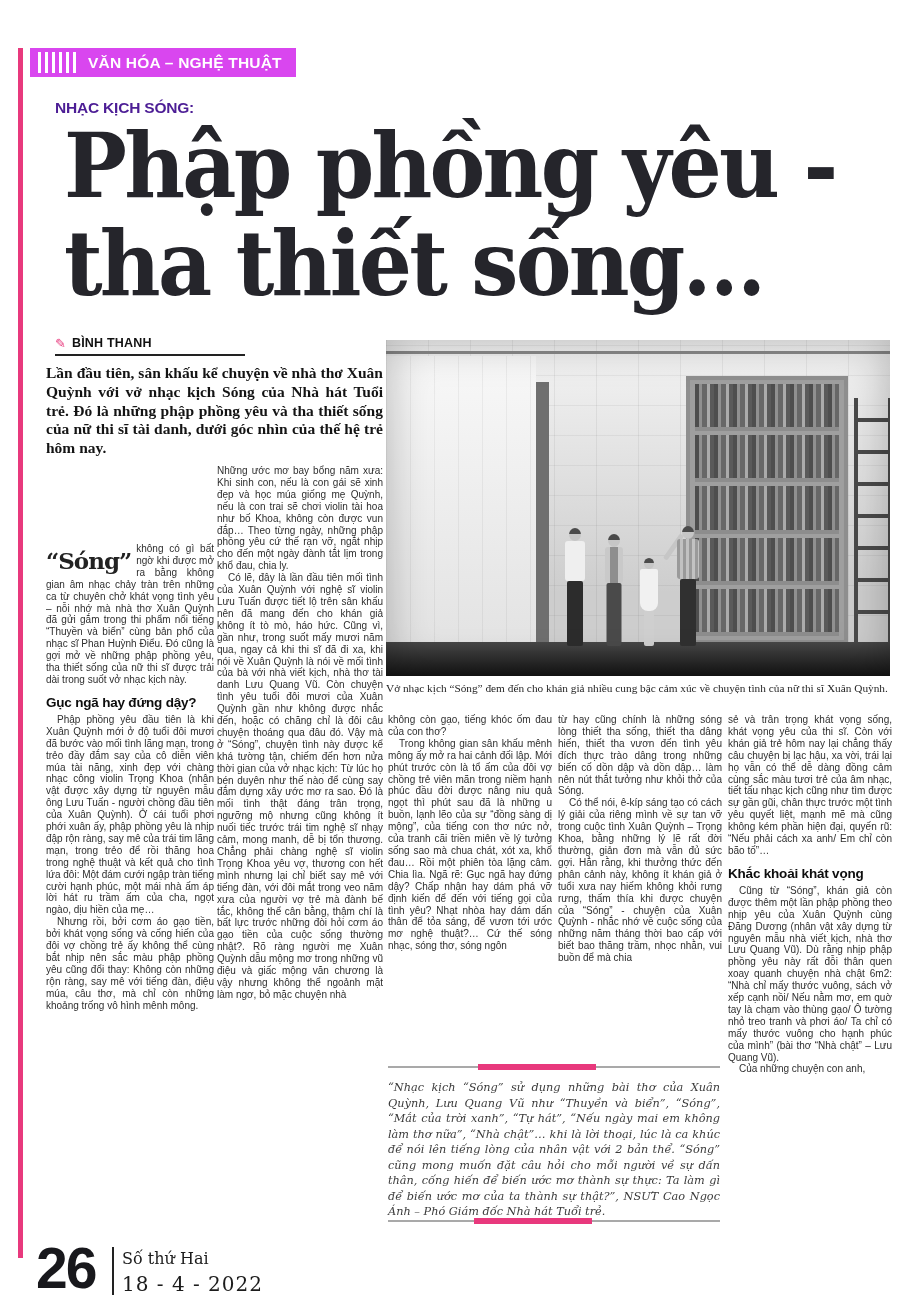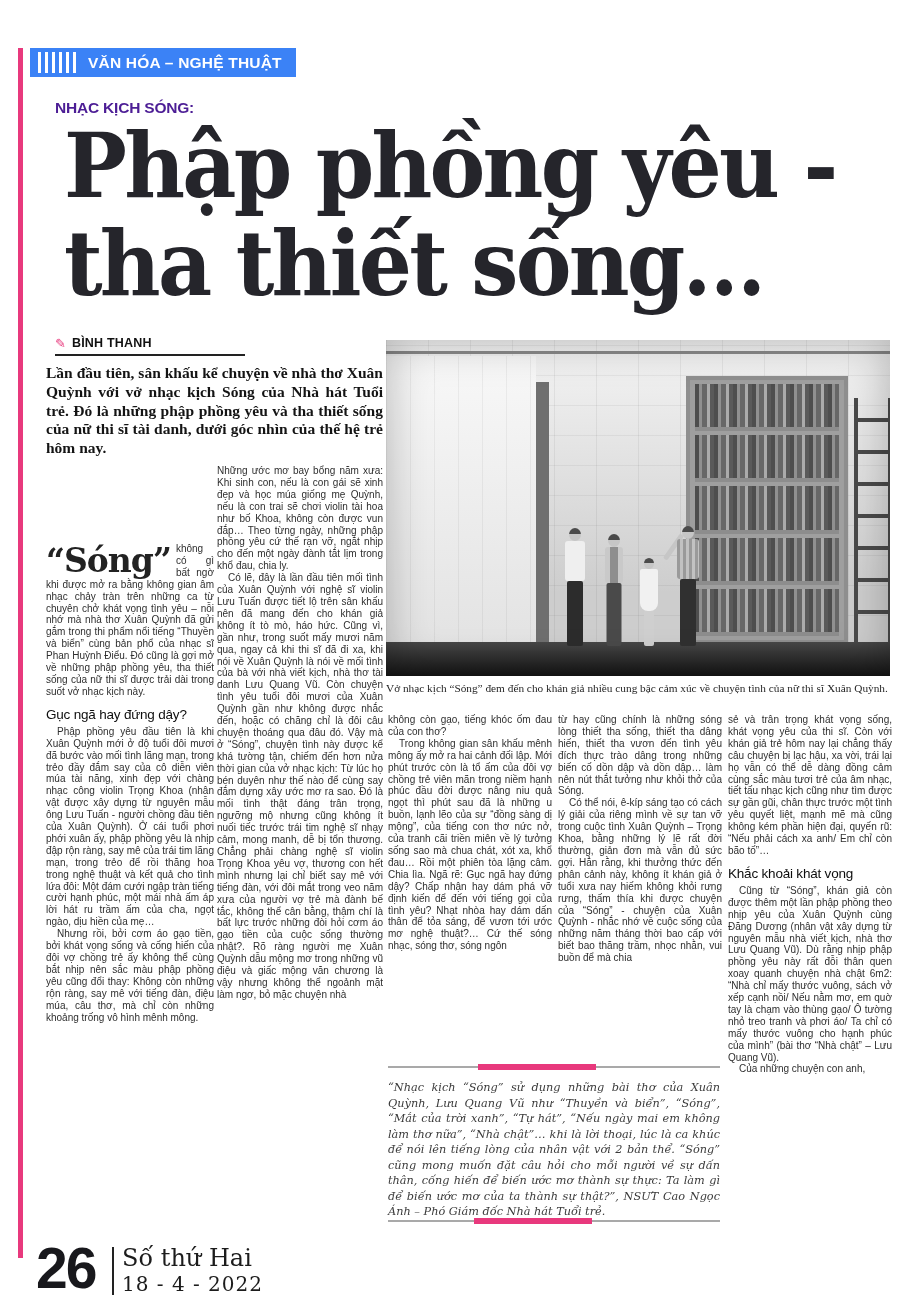--- a/index.html
+++ b/index.html
@@ -2,21 +2,21 @@
 <html><head>
 <meta charset="utf-8">
 <style>
   html,body{margin:0;padding:0;background:#888;}
   .page{position:relative;width:900px;height:1295px;background:#ffffff;overflow:hidden;
         font-family:"Liberation Sans",sans-serif;color:#262626;margin:0 auto;}
   .abs{position:absolute;}
 
   
   .stripe-left{left:18px;top:48px;width:5px;height:1210px;background:#e8397d;}
-  .banner{left:30px;top:48px;width:266px;height:29px;background:#3b82f6;display:flex;align-items:center;}
+  .banner{left:30px;top:48px;width:266px;height:29px;background:#d946ef;display:flex;align-items:center;}
   .banner-bars{width:40px;height:21px;margin-left:8px;
       background:repeating-linear-gradient(90deg,#ffffff 0 3px,transparent 3px 7px);}
   .banner-label{color:#fff;font-weight:bold;font-size:15.5px;letter-spacing:.2px;margin-left:10px;white-space:nowrap;}
 
   .kicker{left:55px;top:99px;font-size:15.5px;font-weight:900;color:#4c1d95;letter-spacing:-.2px;}
 
   .headline{left:48px;top:116px;width:800px;color:#25252b;
       font-family:"DejaVu Serif","Liberation Serif",serif;font-weight:900;
       font-size:90px;line-height:98px;letter-spacing:-3px;margin-left:16px;}
   .headline .hl{display:inline-block;transform:scaleX(.93);transform-origin:left center;white-space:nowrap;}
@@ -35,22 +35,22 @@
   .col{font-size:10px;line-height:11.9px;text-align:justify;color:#2e2e2e;overflow:hidden;}
   .col p{margin:0;}
   .col p.ind{text-indent:11px;}
   .col1{left:46px;top:543px;width:168px;height:695px;}
   .col2{left:217px;top:465px;width:166px;height:772px;}
   .col3{left:388px;top:714px;width:164px;height:336px;}
   .col4{left:558px;top:714px;width:164px;height:336px;}
   .col5{left:728px;top:714px;width:164px;height:524px;}
 
   .dropcap{float:left;font-family:"DejaVu Serif","Liberation Serif",serif;
-      font-weight:900;font-size:33px;line-height:34px;color:#222;margin:1px 5px 0 0;letter-spacing:-1px;}
-  .subhead{font-size:13.5px;font-weight:400;color:#0d0d0d;letter-spacing:-.2px;margin:9px 0 4px 0;line-height:15px;}
+      font-weight:900;font-size:23px;line-height:34px;color:#222;margin:1px 5px 0 0;letter-spacing:-1px;}
+  .subhead{font-size:13.5px;font-weight:700;color:#0d0d0d;letter-spacing:-.2px;margin:9px 0 4px 0;line-height:15px;}
 
   
   .photo{left:386px;top:340px;width:504px;height:336px;background:#e7e7e7;overflow:hidden;}
   .wall{position:absolute;inset:0;
       background:
         repeating-linear-gradient(90deg,rgba(0,0,0,.06) 0 1px,transparent 1px 42px),
         repeating-linear-gradient(0deg,rgba(0,0,0,.05) 0 1px,transparent 1px 30px),
         linear-gradient(180deg,#f4f4f4 0%,#e0e0e0 40%,#cdcdcd 75%);}
   .truss{position:absolute;left:0;top:11px;width:100%;height:3px;background:#8a8a8a;}
   .panel-left{position:absolute;left:0;top:16px;width:150px;height:288px;
@@ -97,21 +97,21 @@
   .rule{position:absolute;left:0;width:100%;height:2px;background:#a9a9a9;}
   .rule-top{top:4px;} .rule-bottom{top:158px;}
   .rule-accent{position:absolute;height:6px;background:#e8397d;top:-2px;}
   .quote-text{position:absolute;left:0;top:18px;width:100%;
       font-family:"DejaVu Serif","Liberation Serif",serif;font-size:11.3px;line-height:15.5px;
       color:#3b3b3b;text-align:justify;}
 
   
   .page-num{left:36px;top:1240px;font-size:57px;font-weight:900;color:#18181c;letter-spacing:-2px;line-height:56px;}
   .footer-rule{left:112px;top:1247px;width:2px;height:48px;background:#222;}
-  .edition{left:122px;top:1246px;font-family:"DejaVu Serif","Liberation Serif",serif;font-size:24px;color:#1c1c1c;line-height:25px;}
+  .edition{left:122px;top:1246px;font-family:"DejaVu Serif","Liberation Serif",serif;font-size:16px;color:#1c1c1c;line-height:25px;}
   .edition-date{left:122px;top:1272px;font-family:"DejaVu Serif","Liberation Serif",serif;font-size:20px;color:#1c1c1c;letter-spacing:1px;}
 </style>
 </head>
 <body>
 
 <div class="page">
 
   <div class="abs stripe-left"></div>
 
   <div class="abs banner">

